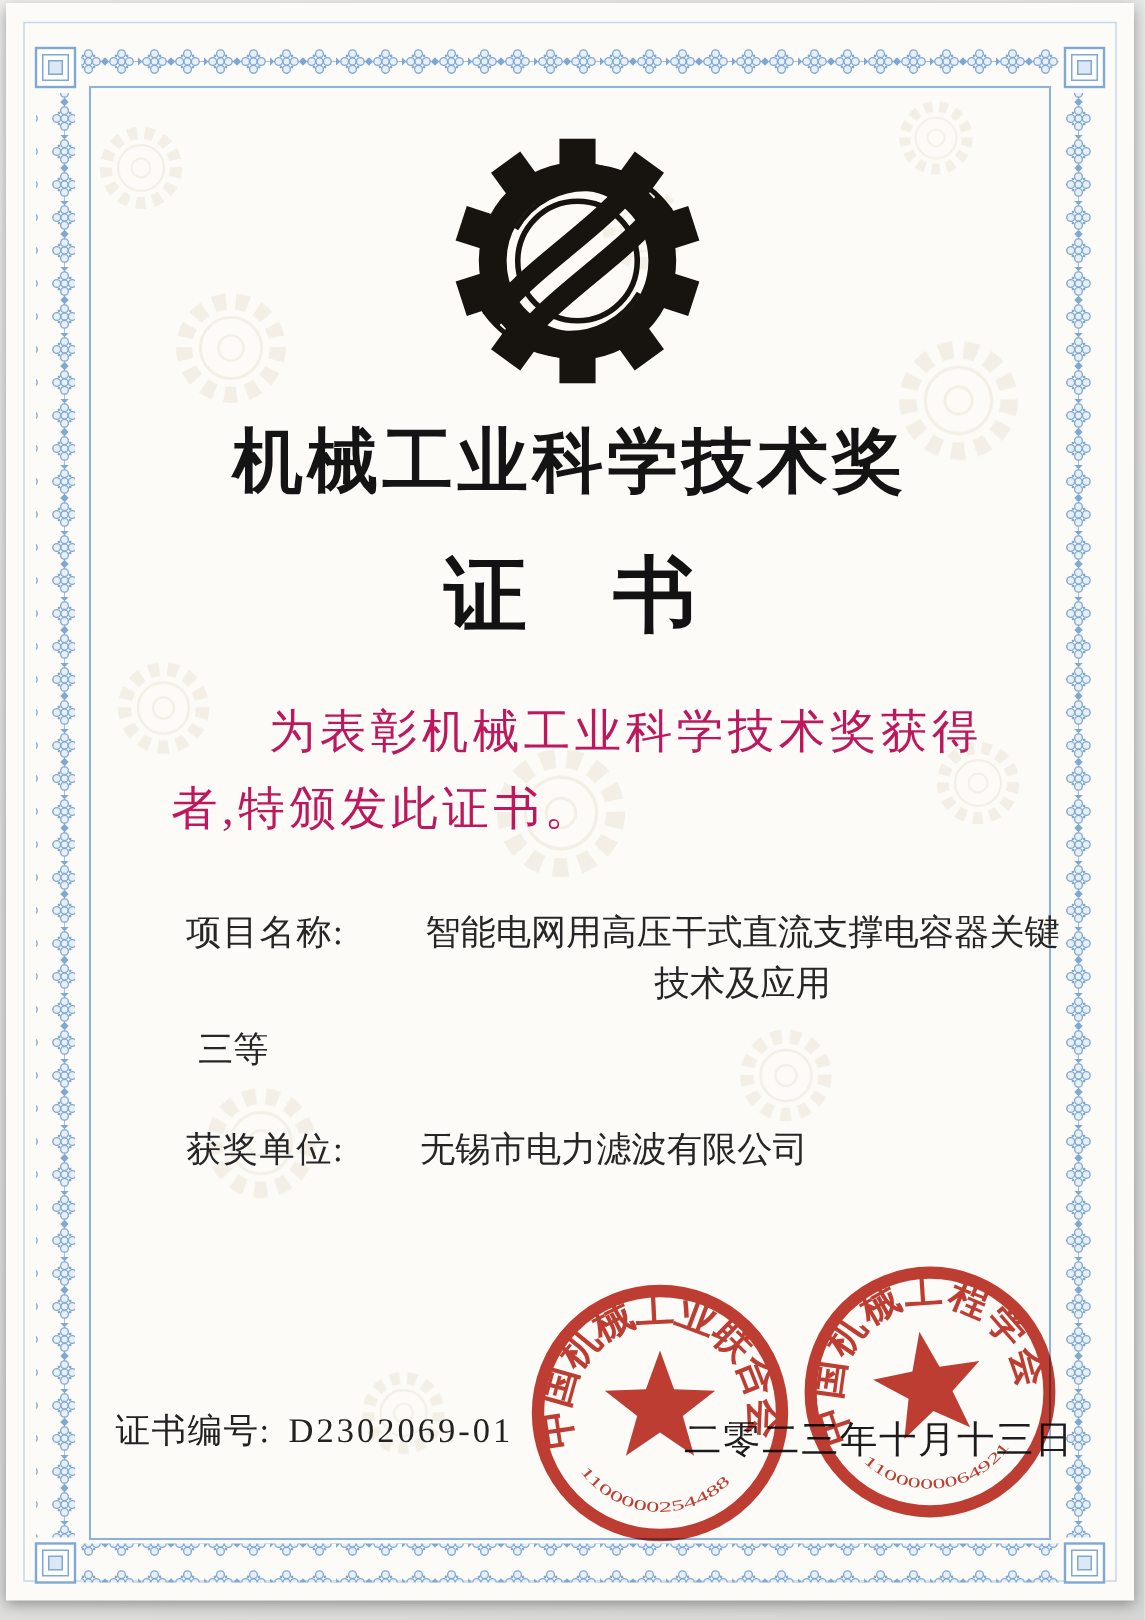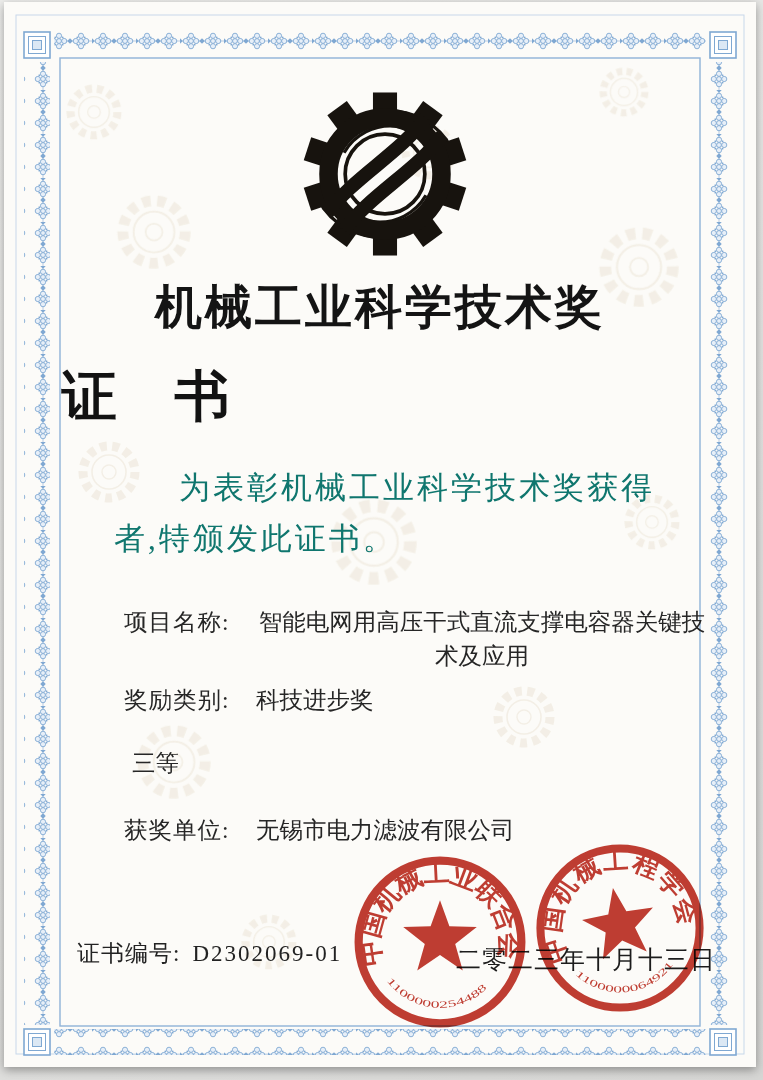--- a/index.html
+++ b/index.html
@@ -14,30 +14,30 @@
     background:#fcfbf8;box-shadow:0 3px 9px rgba(0,0,0,.35);}
   .bg{position:absolute;left:0;top:0;width:100%;height:100%;}
   .content{position:absolute;left:0;top:0;width:100%;height:100%;}
 
   .logo{position:absolute;left:266px;top:84px;width:230px;height:176px;}
 
   .award-title{position:absolute;left:0;top:274px;width:100%;margin:0;
     text-align:center;font-size:47px;font-weight:700;color:#141414;
     letter-spacing:3px;white-space:nowrap;}
   .doc-title{position:absolute;left:0;top:358px;width:100%;margin:0;
-    font-size:55px;font-weight:700;color:#121212;
+    text-align:center;font-size:55px;font-weight:700;color:#121212;
     letter-spacing:1.05em;text-indent:1.05em;white-space:nowrap;}
 
   .citation{position:absolute;left:110px;top:460px;width:562px;margin:0;
-    font-size:31px;line-height:1.66;letter-spacing:3px;color:#0f766e;
+    font-size:31px;line-height:1.66;letter-spacing:3px;color:#be185d;
     text-indent:2.1em;}
 
   .fields{position:absolute;left:120px;top:603px;width:586px;}
   .field-row{display:flex;align-items:flex-start;font-size:23.5px;
-    line-height:34px;color:#262626;}
+    line-height:34px;color:#262626;gap:24px;}
   .field-row .lbl{flex:0 0 124px;letter-spacing:1px;}
   .field-row .val{margin-left:8px;max-width:452px;text-align:center;}
   .row-1{margin-bottom:10px;}
   .row-2{margin-bottom:29px;}
   .row-3{margin-bottom:33px;}
 
   .certno{position:absolute;left:73px;top:936px;font-size:23px;
     color:#222;letter-spacing:1px;white-space:nowrap;}
   .certno .no{margin-left:12px;letter-spacing:2px;}
 
@@ -176,24 +176,20 @@
 
       <h2 class="doc-title">证书</h2>
 
       <p class="citation">为表彰机械工业科学技术奖获得者,特颁发此证书。</p>
 
       <div class="fields">
         <div class="field-row row-1">
           <span class="lbl">项目名称:</span>
           <span class="val">智能电网用高压干式直流支撑电容器关键技术及应用</span>
         </div>
-        <div class="field-row row-2">
-          <span class="lbl">奖励类别:</span>
-          <span class="val">科技进步奖</span>
-        </div>
         <div class="field-row row-3">
           <span class="val">三等</span>
         </div>
         <div class="field-row">
           <span class="lbl">获奖单位:</span>
           <span class="val">无锡市电力滤波有限公司</span>
         </div>
       </div>
 
       <div class="certno">

